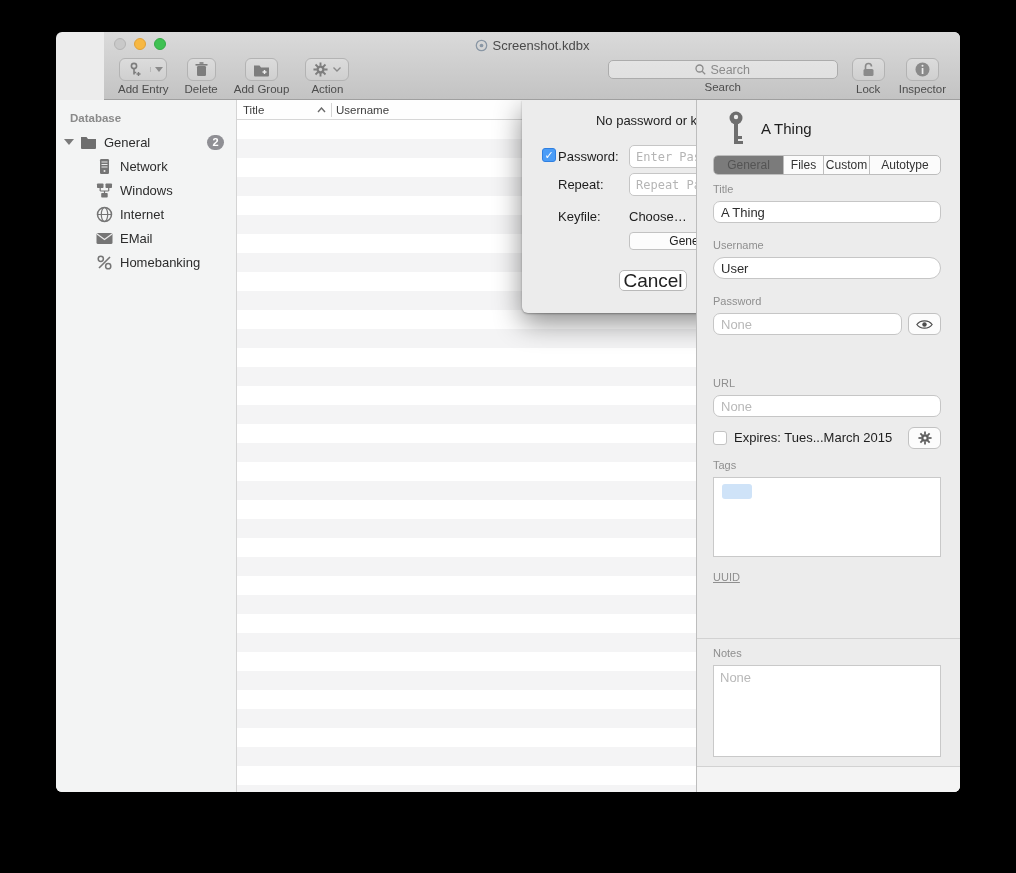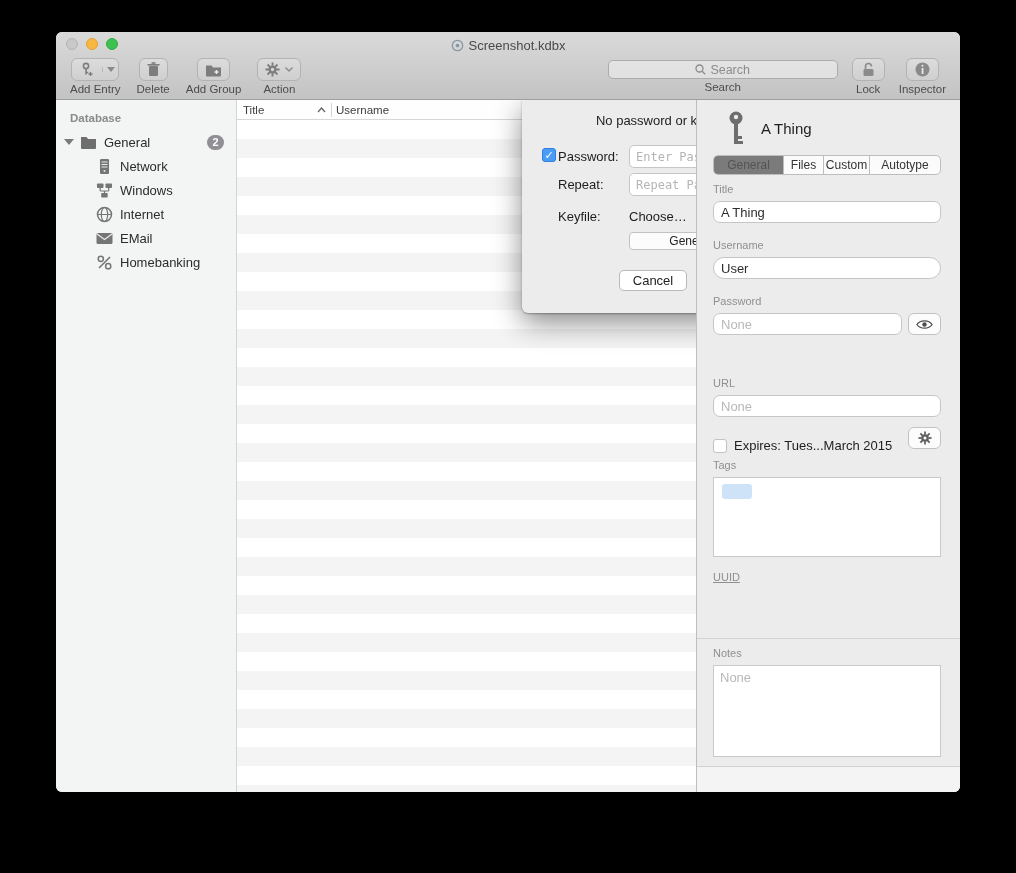--- a/index.html
+++ b/index.html
@@ -7,20 +7,21 @@
   .window {
     position:absolute; left:56px; top:32px; width:904px; height:760px;
     border-radius:6px; overflow:hidden; background:#ececec;
     box-shadow:0 18px 50px rgba(0,0,0,.65);
   }
   
   .header {
     position:relative; height:68px;
     background:linear-gradient(#dadada,#c3c3c3);
     border-bottom:1px solid #9f9f9f;
+    margin-left:48px;
   }
   .traffic { position:absolute; top:6px; left:10px; display:flex; gap:8px; }
   .light { width:12px; height:12px; border-radius:50%; }
   .light.close { background:#c9c9c9; border:1px solid #b4b4b4; }
   .light.min   { background:#f7b843; border:1px solid #dfa138; }
   .light.zoom  { background:#3fc152; border:1px solid #35aa46; }
   .titlebar { position:absolute; top:0; left:0; right:0; height:26px;
     display:flex; align-items:center; justify-content:center; gap:5px;
     font-size:13px; color:#4a4a4a; }
   .doc-icon { width:13px; height:13px; }
@@ -79,21 +80,21 @@
     border-radius:5px; font-family:"DejaVu Sans Mono", monospace; font-size:12px; padding:0 6px; color:#333; }
   .dlg-field::placeholder { color:#b5b5b5; }
   .checkbox { position:absolute; width:14px; height:14px; border-radius:3px; }
   .checkbox.checked { background:#4a9cf7; border:1px solid #2f7fe0; color:#fff; font-size:11px;
     display:flex; align-items:center; justify-content:center; }
   .checkbox.checked::after { content:"✓"; }
   .popup { position:absolute; display:flex; align-items:center; }
   .wide-btn { position:absolute; left:107px; width:170px; height:18px; background:#fcfcfc;
     border:1px solid #c2c2c2; border-radius:4px; font-size:12px; color:#222;
     display:flex; align-items:center; justify-content:center; }
-  .dlg-btn { position:absolute; height:21px; border-radius:5px; font-size:13px;
+  .dlg-btn { position:absolute; height:21px; border-radius:5px; font-size:19px;
     display:flex; align-items:center; justify-content:center; }
   .dlg-cancel { left:97px; top:170px; width:68px; background:#fff; border:1px solid #b9b9b9; color:#222; }
   
   .inspector { width:264px; background:#ececec; border-left:1px solid #bdbdbd; position:relative; font-size:13px; }
   .insp-label { position:absolute; left:16px; font-size:11px; color:#8f8f8f; }
   .insp-field { position:absolute; left:16px; width:228px; height:22px; background:#fff;
     border:1px solid #c6c6c6; border-radius:7px; font-size:13px; color:#2d2d2d; padding:0 7px;
     font-family:"Liberation Sans", sans-serif; }
   .insp-field::placeholder { color:#b8b8b8; }
   .insp-header { position:absolute; top:8px; left:28px; display:flex; align-items:center; gap:14px; height:40px; }
@@ -103,21 +104,21 @@
   .seg { display:flex; align-items:center; justify-content:center; color:#333;
     border-right:1px solid #bdbdbd; }
   .seg:last-child { border-right:none; }
   .seg.sel { background:#7b7b7b; color:#545454; }
   .insp-btn { position:absolute; left:16px; width:228px; height:22px; background:#fcfcfc;
     border:1px solid #c2c2c2; border-radius:6px; font-size:13px; color:#2d2d2d;
     display:flex; align-items:center; justify-content:center; }
   .insp-sq { position:absolute; width:33px; height:22px; background:#fcfcfc; border:1px solid #c2c2c2;
     border-radius:6px; display:flex; align-items:center; justify-content:center; }
   .exp-row { position:absolute; top:330px; left:16px; display:flex; align-items:center; gap:7px;
-    font-size:13px; color:#1e1e1e;margin-top:8px; }
+    font-size:13px; color:#1e1e1e; }
   .checkbox.empty { background:#fff; border:1px solid #c3c3c3; position:static; }
   .tags-box { position:absolute; top:377px; left:16px; width:228px; height:80px; background:#fff;
     border:1px solid #c9c9c9; }
   .tag-pill { position:absolute; left:8px; top:6px; width:30px; height:15px; border-radius:3px;
     background:#cfe3f8; }
   .notes-area { position:absolute; top:565px; left:16px; width:228px; height:92px; background:#fff;
     border:1px solid #c9c9c9; font-size:13px; padding:4px 6px; resize:none;
     font-family:"Liberation Sans", sans-serif; }
   .notes-area::placeholder { color:#b8b8b8; }
   .divider { position:absolute; left:0; right:0; height:1px; background:#d2d2d2; }

